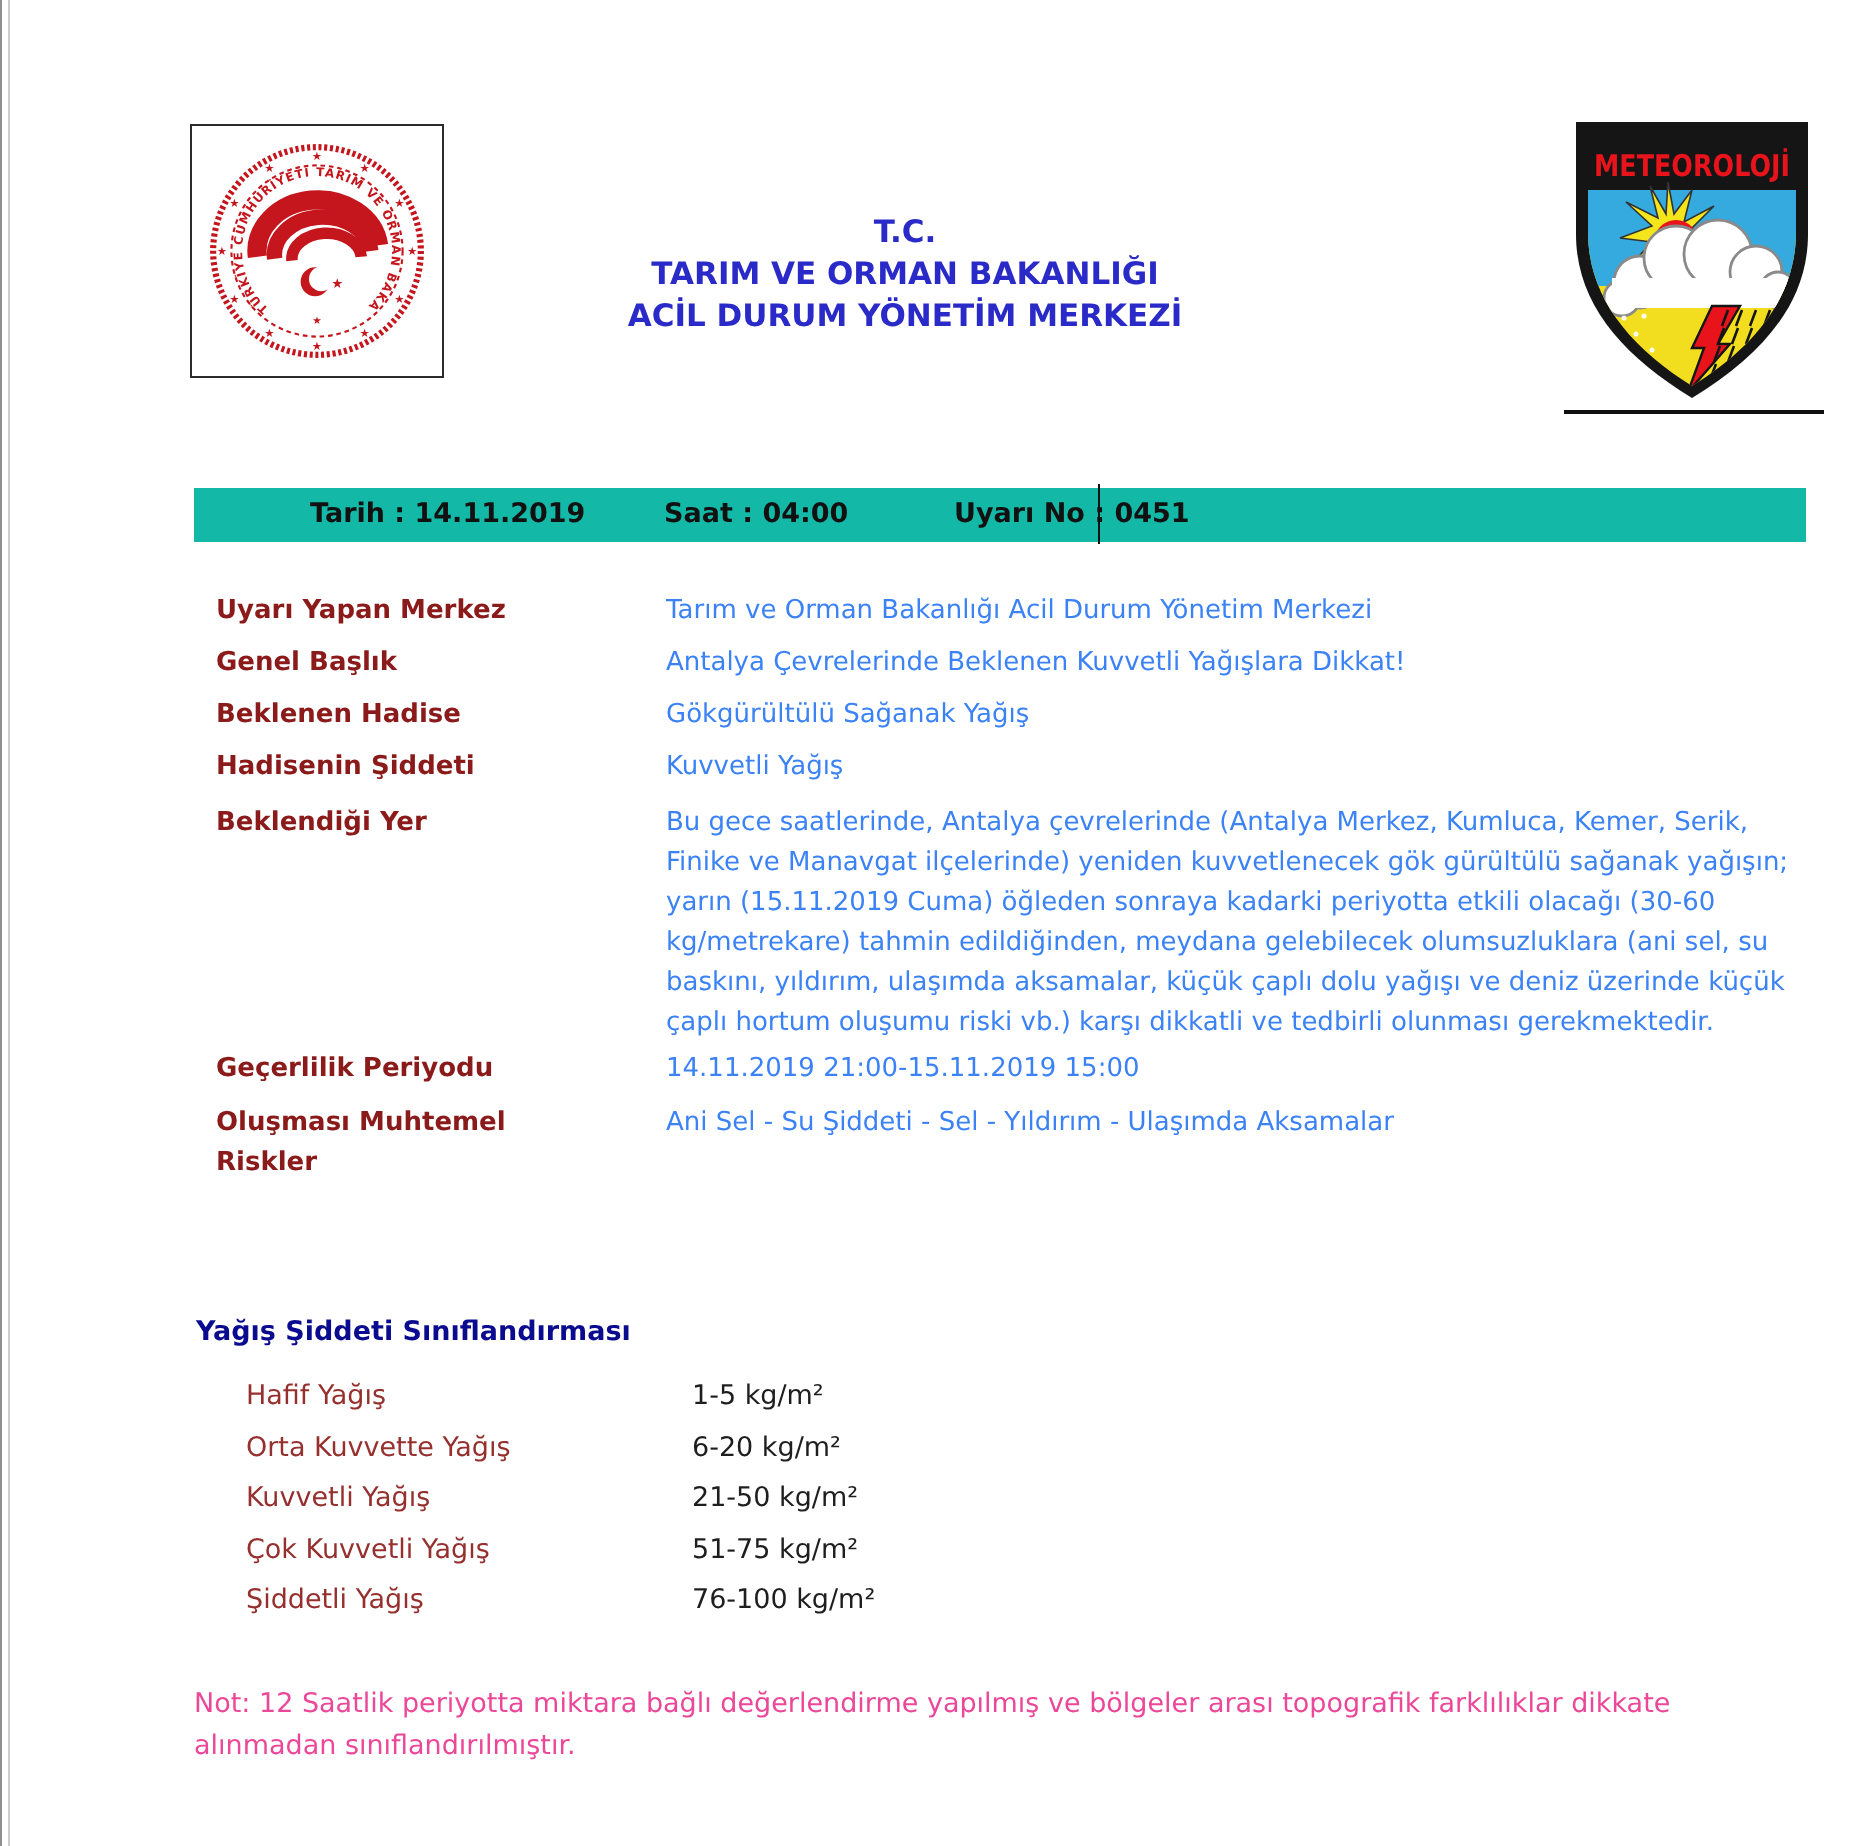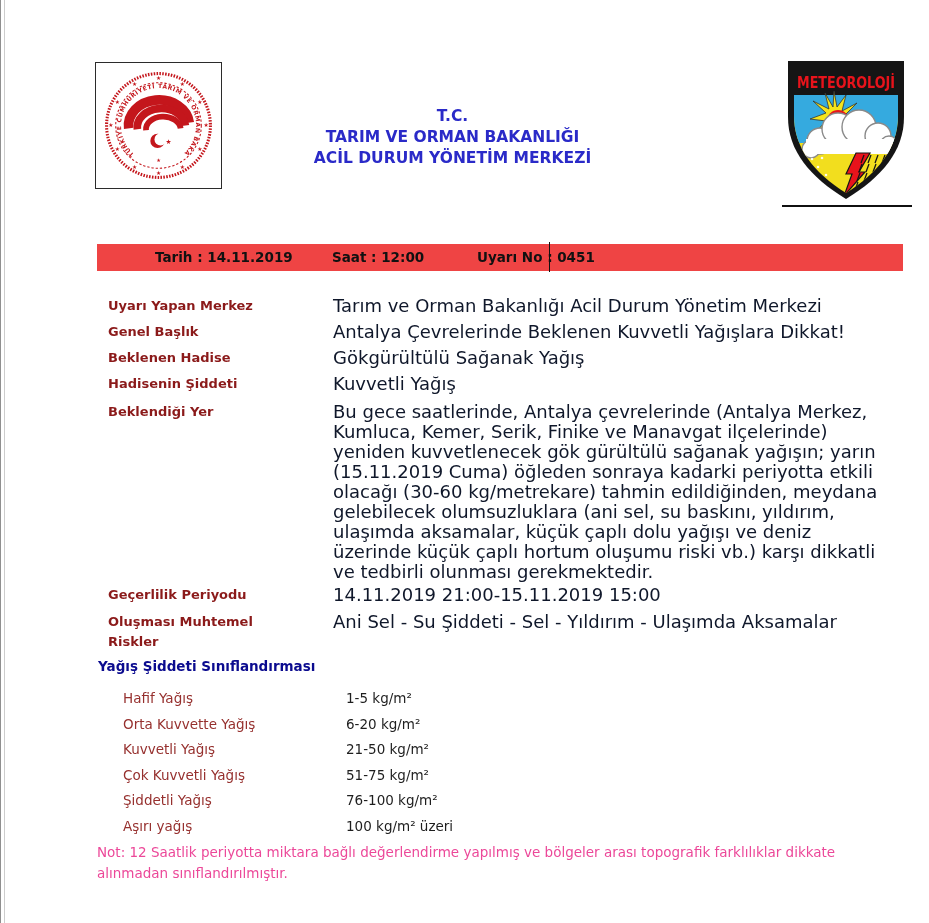--- a/index.html
+++ b/index.html
@@ -12,34 +12,34 @@
   
   .left-logo { position:absolute; left:95px; top:62px; width:127px; height:127px;
                border:1px solid #2b2b2b; background:#fff; }
   .right-logo { position:absolute; left:782px; top:55px; width:130px; height:152px;
                 border-bottom:2px solid #101010; }
   .title-block { position:absolute; left:235px; top:94px; width:435px; text-align:center;
                  color:#2a2ac8; font-weight:bold; font-size:15.5px; line-height:21px;margin-top:12px; }
 
   
   .info-bar { position:absolute; left:97px; top:244px; width:806px; height:27px;
-              background:#ef4444; }
+              background:#14b8a6; }
   .info-bar .item { position:absolute; top:0; height:27px; line-height:27px;
                     font-weight:bold; font-size:13.5px; color:#111; }
   .info-bar .item.i0 { left:58px; }
   .info-bar .item.i1 { left:235px; }
   .info-bar .item.i2 { left:380px; }
   .info-bar .caret { position:absolute; left:452px; top:-2px; width:1px; height:30px; background:#111; }
 
   
   .fields { position:absolute; left:108px; top:293px; width:795px; }
   .frow { display:flex; align-items:flex-start; }
   .frow .flabel { width:225px; flex:0 0 225px; color:#8b1a1a; font-weight:bold;
                   font-size:13px; line-height:26px; }
-  .frow .fvalue { font-size:18px; line-height:26px; color:#0f172a; }
+  .frow .fvalue { font-size:13px; line-height:26px; color:#3b82f6; }
   .frow.para .fvalue { width:562px; line-height:20px; padding-top:5px; }
   .frow.para .flabel { line-height:20px; padding-top:5px; }
   .frow.risks .flabel { width:160px; flex:0 0 160px; line-height:20px; padding-top:4px; }
   .frow.risks { min-height:44px; }
   .frow.risks .fvalue { line-height:20px; padding-top:4px; padding-left:65px; }
 
   
   .classification { position:absolute; left:98px; top:655px; width:795px; }
   .class-heading { color:#0b0b8f; font-weight:bold; font-size:13.5px; line-height:22px; margin-bottom:9px; }
   .crow { display:flex; padding-left:4px;margin-left:21px; }
@@ -144,21 +144,21 @@
         <circle cx="34" cy="129" r="1.3"></circle>
           <circle cx="44" cy="120" r="1.3"></circle>
       </g>
     </g>
     <text x="64" y="33" text-anchor="middle" font-size="15" font-weight="bold" fill="#e8131b" textLength="98" lengthAdjust="spacingAndGlyphs">METEOROLOJİ</text>
   </svg>
 </div>
 
 <div class="info-bar">
   <span class="item i0">Tarih : 14.11.2019</span>
-  <span class="item i1">Saat : 12:00</span>
+  <span class="item i1">Saat : 04:00</span>
   <span class="item i2">Uyarı No : 0451</span>
   <span class="caret"></span>
 </div>
 
 <div class="fields">
   <div class="frow">
     <div class="flabel">Uyarı Yapan Merkez</div>
     <div class="fvalue">Tarım ve Orman Bakanlığı Acil Durum Yönetim Merkezi</div>
   </div>
   <div class="frow">
@@ -202,19 +202,15 @@
     <div class="cvalue">21-50 kg/m²</div>
   </div>
   <div class="crow">
     <div class="clabel">Çok Kuvvetli Yağış</div>
     <div class="cvalue">51-75 kg/m²</div>
   </div>
   <div class="crow">
     <div class="clabel">Şiddetli Yağış</div>
     <div class="cvalue">76-100 kg/m²</div>
   </div>
-  <div class="crow">
-    <div class="clabel">Aşırı yağış</div>
-    <div class="cvalue">100 kg/m² üzeri</div>
-  </div>
 </div>
 
 <div class="note">Not: 12 Saatlik periyotta miktara bağlı değerlendirme yapılmış ve bölgeler arası topografik farklılıklar dikkate alınmadan sınıflandırılmıştır.</div>
 
 </body></html>

